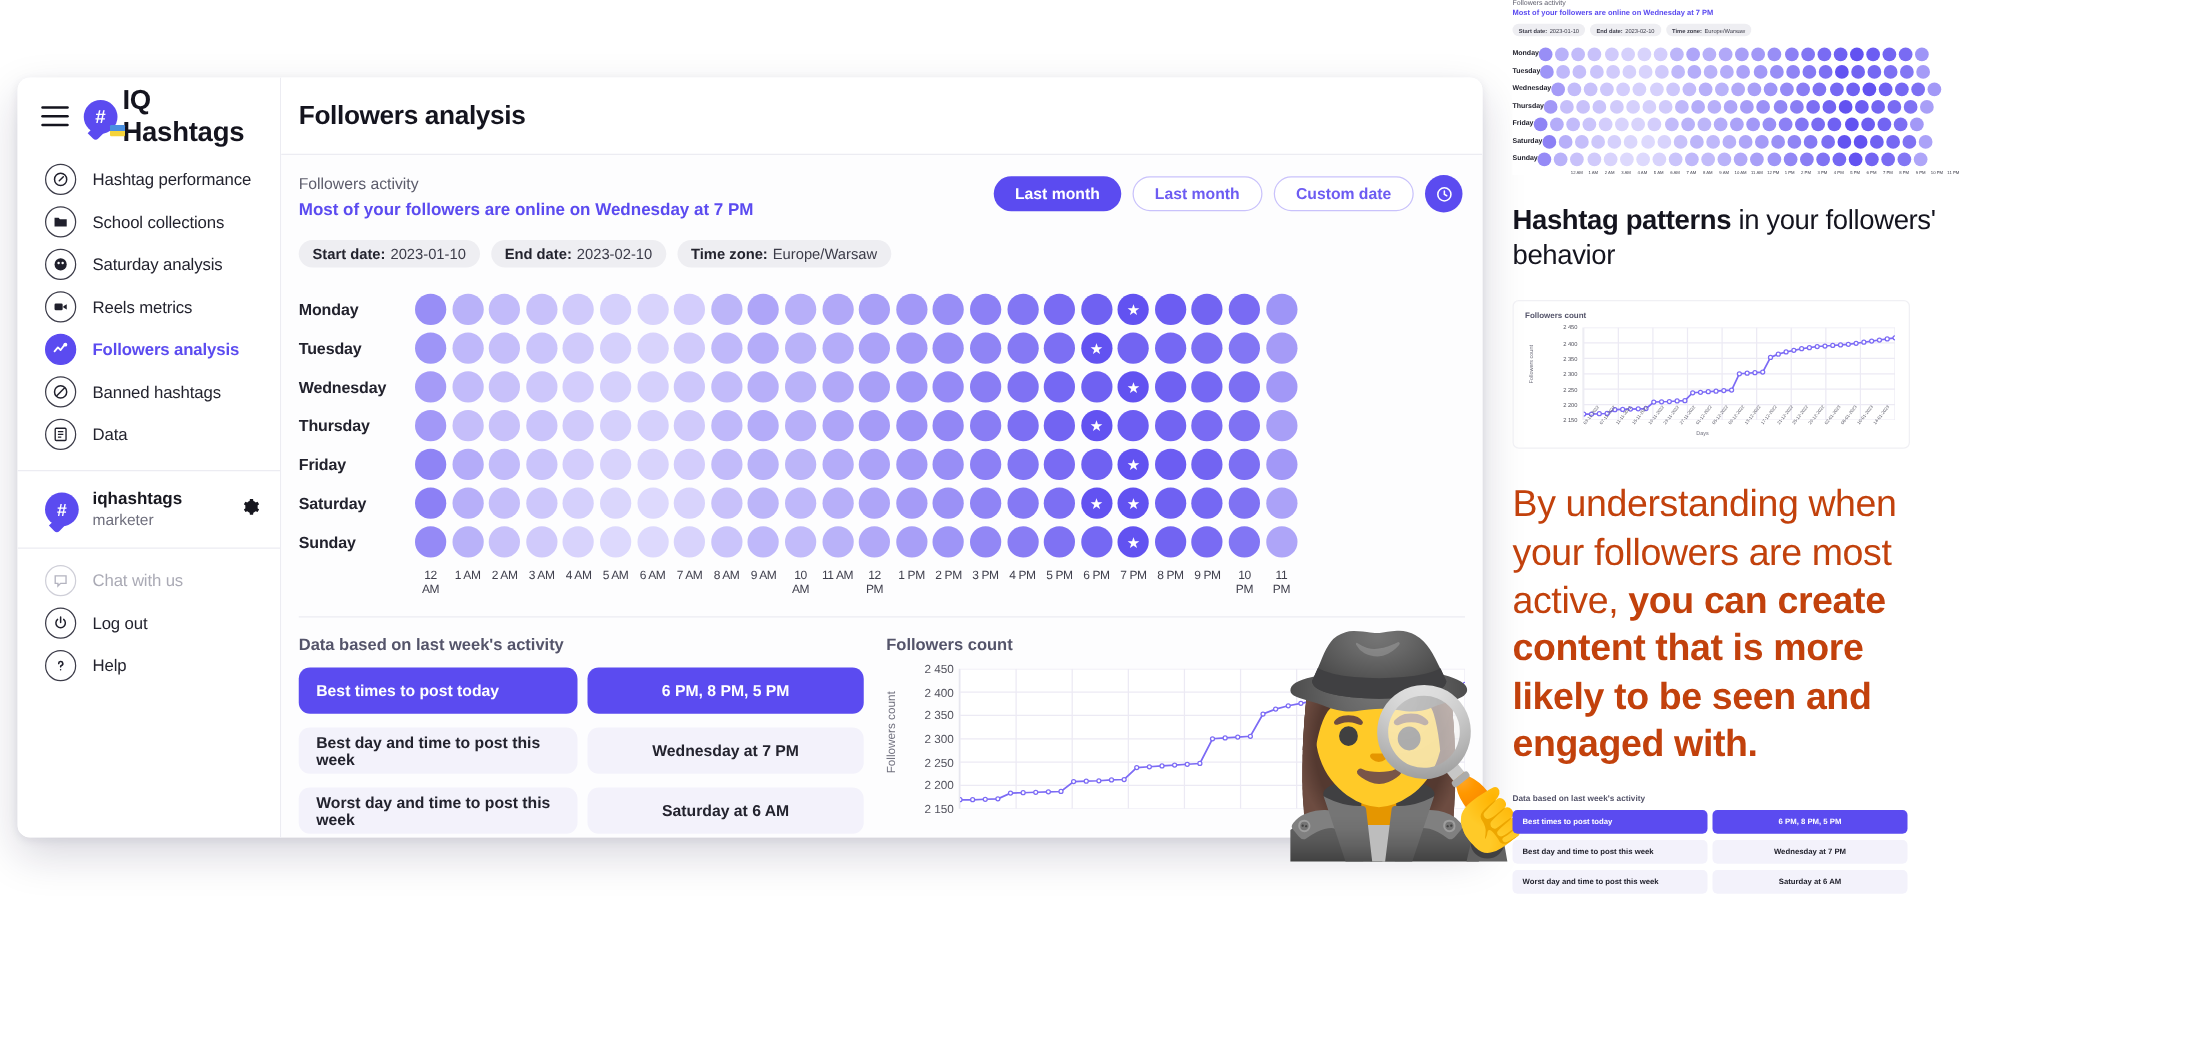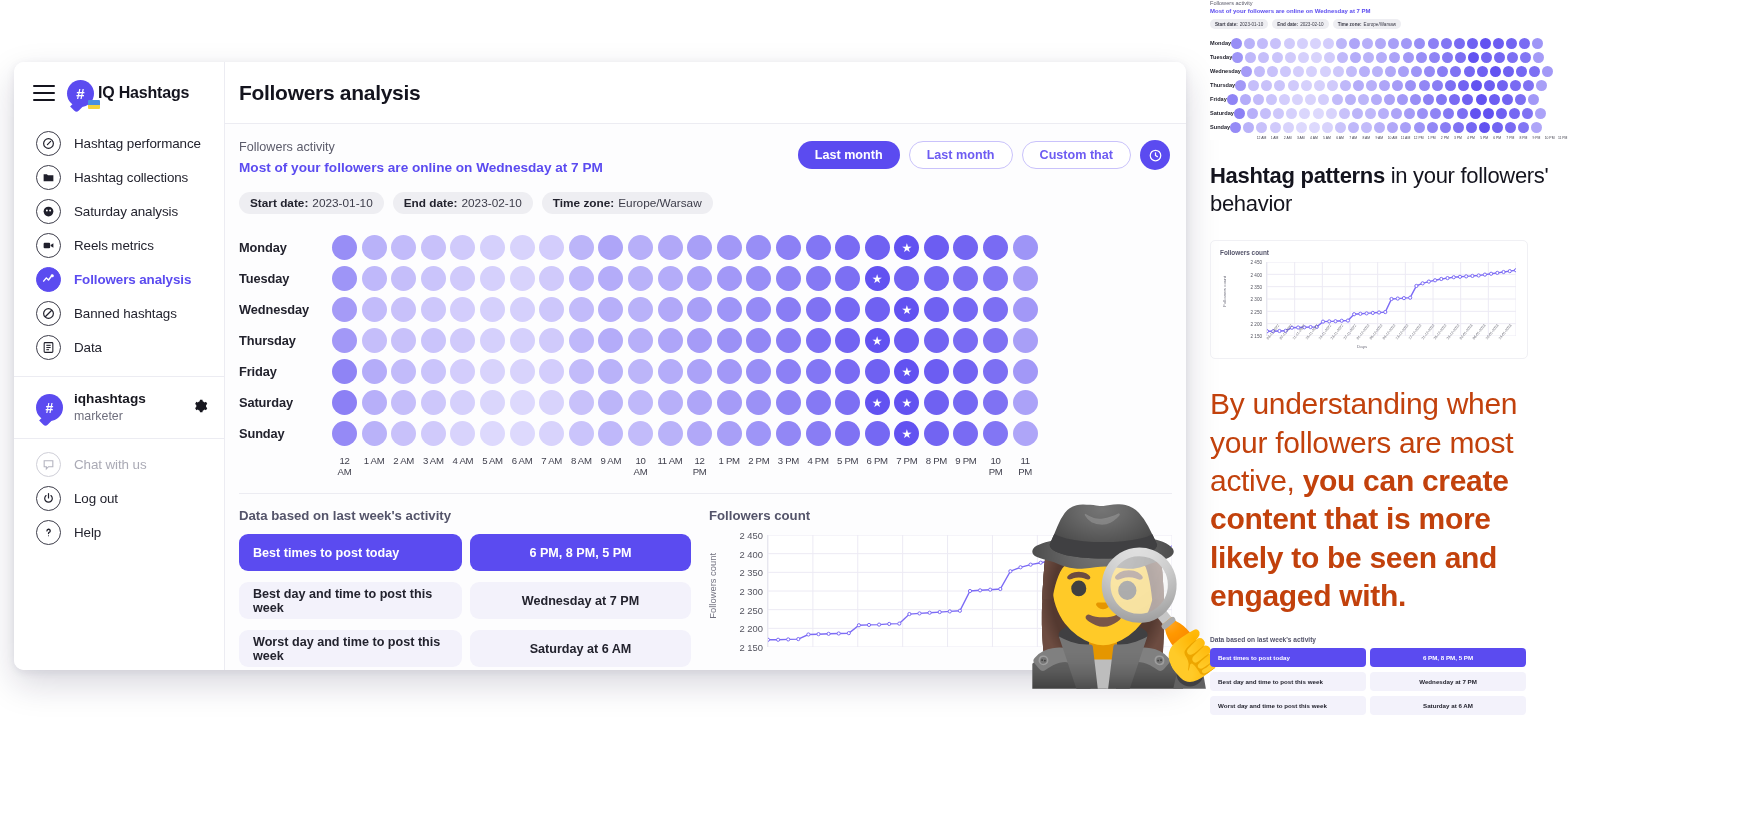--- a/index.html
+++ b/index.html
@@ -20,21 +20,21 @@
     justify-content:space-between; cursor:pointer; margin-left:11px;}
   .burger i { display:block; height:2px; background:#14141e; border-radius:2px; }
   .logo { display:flex; align-items:center; gap:4px; }
   .logo-badge { position:relative; width:27px; height:27px; border-radius:50%;
     background:#5b4bf0; color:#fff; font-weight:bold; font-size:15px;
     display:flex; align-items:center; justify-content:center; }
   .logo-badge:after { content:""; position:absolute; left:5px; bottom:-4px; width:9px; height:9px;
     background:#5b4bf0; transform:rotate(45deg) ; border-radius:0 0 3px 0;}
   .flag { position:absolute; right:-6px; bottom:-2px; width:12px; height:9px;
     background:linear-gradient(#4a8fe0 0 50%, #f5d33a 50% 100%); border-radius:1px; z-index:3;}
-  .logo-txt { font-size:16px; letter-spacing:-.2px; color:#14141e; }
+  .logo-txt { font-size:22px; letter-spacing:-.2px; color:#14141e; }
   .logo-txt b { font-weight:800; }
   .logo-iq { color:#14141e; font-weight:800; }
 
   .navlist { padding-top:2px; }
   .nav { display:flex; align-items:center; gap:13px; height:34px; padding-left:22px;
     cursor:pointer; }
   .ico { width:25px; height:25px; border-radius:50%; border:1.4px solid #3d3d4a;
     display:flex; align-items:center; justify-content:center; flex:0 0 auto;
     color:#20202c; }
   .ico svg { display:block; }
@@ -197,21 +197,21 @@
               </svg>
           </span>
           <span class="nav-label">Hashtag performance</span>
         </div>
         <div class="nav">
           <span class="ico">
             <svg width="13" height="13" viewBox="0 0 24 24" fill="currentColor">
                 <path d="M3 6h6l2 2h10v11H3z"></path>
               </svg>
           </span>
-          <span class="nav-label">Hashtag collections</span>
+          <span class="nav-label">School collections</span>
         </div>
         <div class="nav">
           <span class="ico">
             <svg width="13" height="13" viewBox="0 0 24 24" fill="currentColor">
                 <circle cx="12" cy="12" r="9"></circle>
                 <circle cx="9" cy="10" r="1.8" fill="#fff"></circle>
                 <circle cx="15" cy="10" r="1.8" fill="#fff"></circle>
               </svg>
           </span>
           <span class="nav-label">Saturday analysis</span>
@@ -312,21 +312,21 @@
 
       <div class="panel">
         <div class="panel-top">
           <div>
             <div class="kicker">Followers activity</div>
             <div class="headline">Most of your followers are online on Wednesday at 7 PM</div>
           </div>
           <div class="rangebtns">
             <div class="pill solid">Last month</div>
             <div class="pill ghost">Last month</div>
-            <div class="pill ghost">Custom that</div>
+            <div class="pill ghost">Custom date</div>
             <div class="clockbtn">
               <svg width="15" height="15" viewBox="0 0 24 24" fill="none" stroke="#fff" stroke-width="2" stroke-linecap="round">
                   <circle cx="12" cy="12" r="8.4"></circle>
                   <path d="M12 7.6V12l3 1.8"></path>
                 </svg>
             </div>
           </div>
         </div>
 
         <div class="chips">

